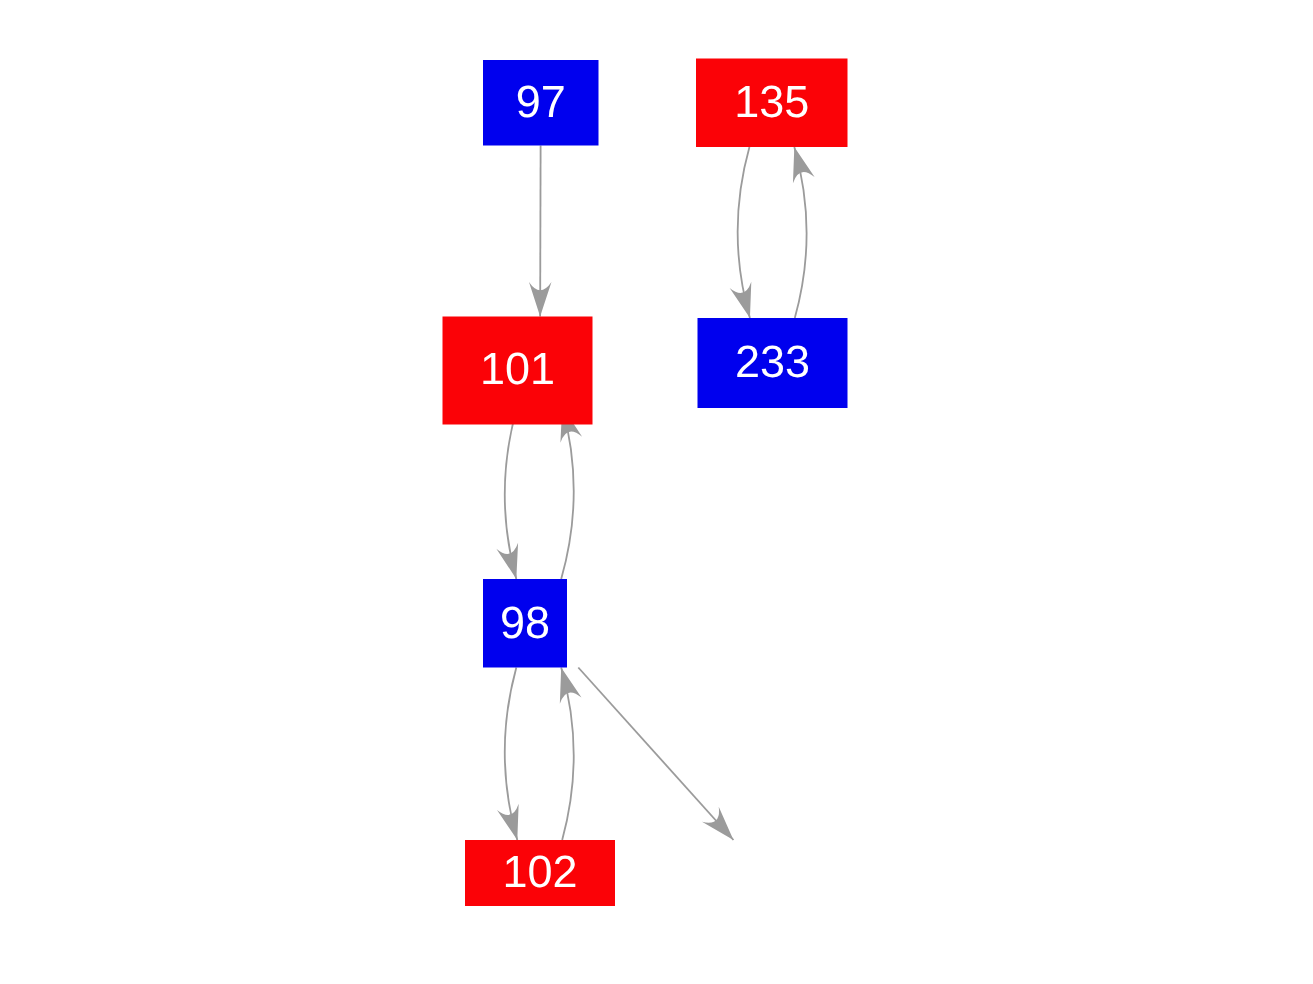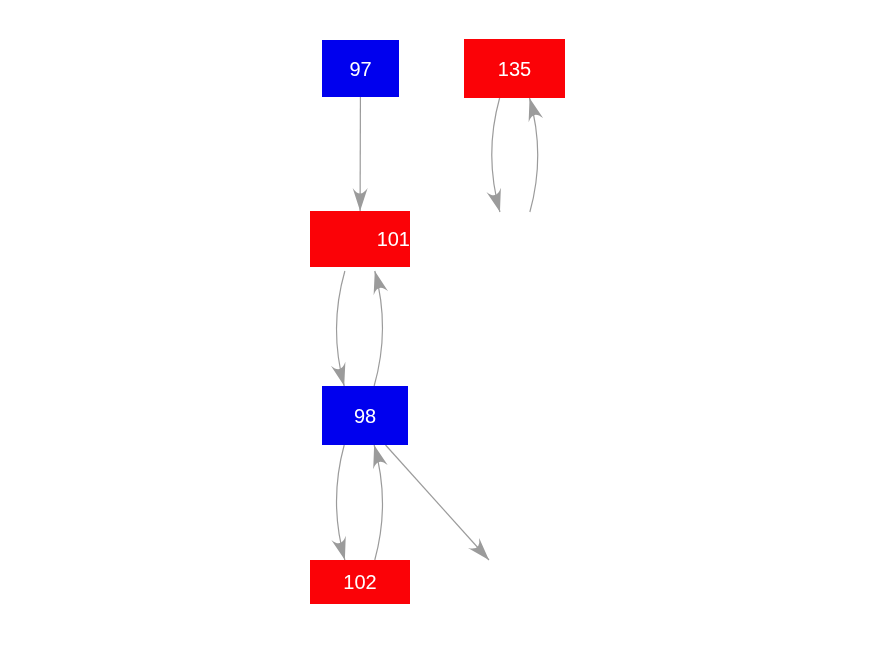--- a/index.html
+++ b/index.html
@@ -14,21 +14,21 @@
   .edges-layer {
     position: absolute;
     left: 0; top: 0;
   }
   .node {
     position: absolute;
     display: flex;
     align-items: center;
     justify-content: center;
     color: #ffffff;
-    font-size: 20px;
+    font-size: 30px;
     line-height: 1;
     user-select: none;
     cursor: pointer;
   }
   .node span { pointer-events: none; }
 </style>
 </head>
 <body>
 
 <div class="stage">
@@ -49,22 +49,25 @@
       <path d="M 0 0 L -23 -7.5 Q -12 0 -23 7.5 Z" fill="#9b9b9b" transform="translate(374.12930008583146 445) rotate(-105.93337476625273)"></path>
       <path d="M 385.5330459770115 445 Q 437.25 502.5 488.9669540229885 560" fill="none" stroke="#9b9b9b" stroke-width="1.2"></path>
       <path d="M 0 0 L -23 -7.5 Q -12 0 -23 7.5 Z" fill="#9b9b9b" transform="translate(488.9669540229885 560) rotate(48.03098530554479)"></path>
     </svg>
     <div class="node" style="left: 322px; top: 40px; width: 77px; height: 57px; background: rgb(0, 0, 238); color: rgb(255, 255, 255);">
       <span>97</span>
     </div>
     <div class="node" style="left: 464px; top: 39px; width: 101px; height: 59px; background: rgb(251, 2, 7); color: rgb(255, 255, 255);">
       <span>135</span>
     </div>
-    <div class="node" style="left: 310px; top: 211px; width: 100px; height: 56px; background: rgb(251, 2, 7); color: rgb(255, 255, 255); justify-content: flex-end;">
+    <div class="node" style="left: 295px; top: 211px; width: 100px; height: 72px; background: rgb(251, 2, 7); color: rgb(255, 255, 255);">
       <span>101</span>
     </div>
-    <div class="node" style="left: 322px; top: 386px; width: 86px; height: 59px; background: rgb(0, 0, 238); color: rgb(255, 255, 255);">
+    <div class="node" style="left: 465px; top: 212px; width: 100px; height: 60px; background: rgb(0, 0, 238); color: rgb(255, 255, 255);">
+      <span>233</span>
+    </div>
+    <div class="node" style="left: 322px; top: 386px; width: 56px; height: 59px; background: rgb(0, 0, 238); color: rgb(255, 255, 255);">
       <span>98</span>
     </div>
     <div class="node" style="left: 310px; top: 560px; width: 100px; height: 44px; background: rgb(251, 2, 7); color: rgb(255, 255, 255);">
       <span>102</span>
     </div>
   </div>
 
 </body></html>

